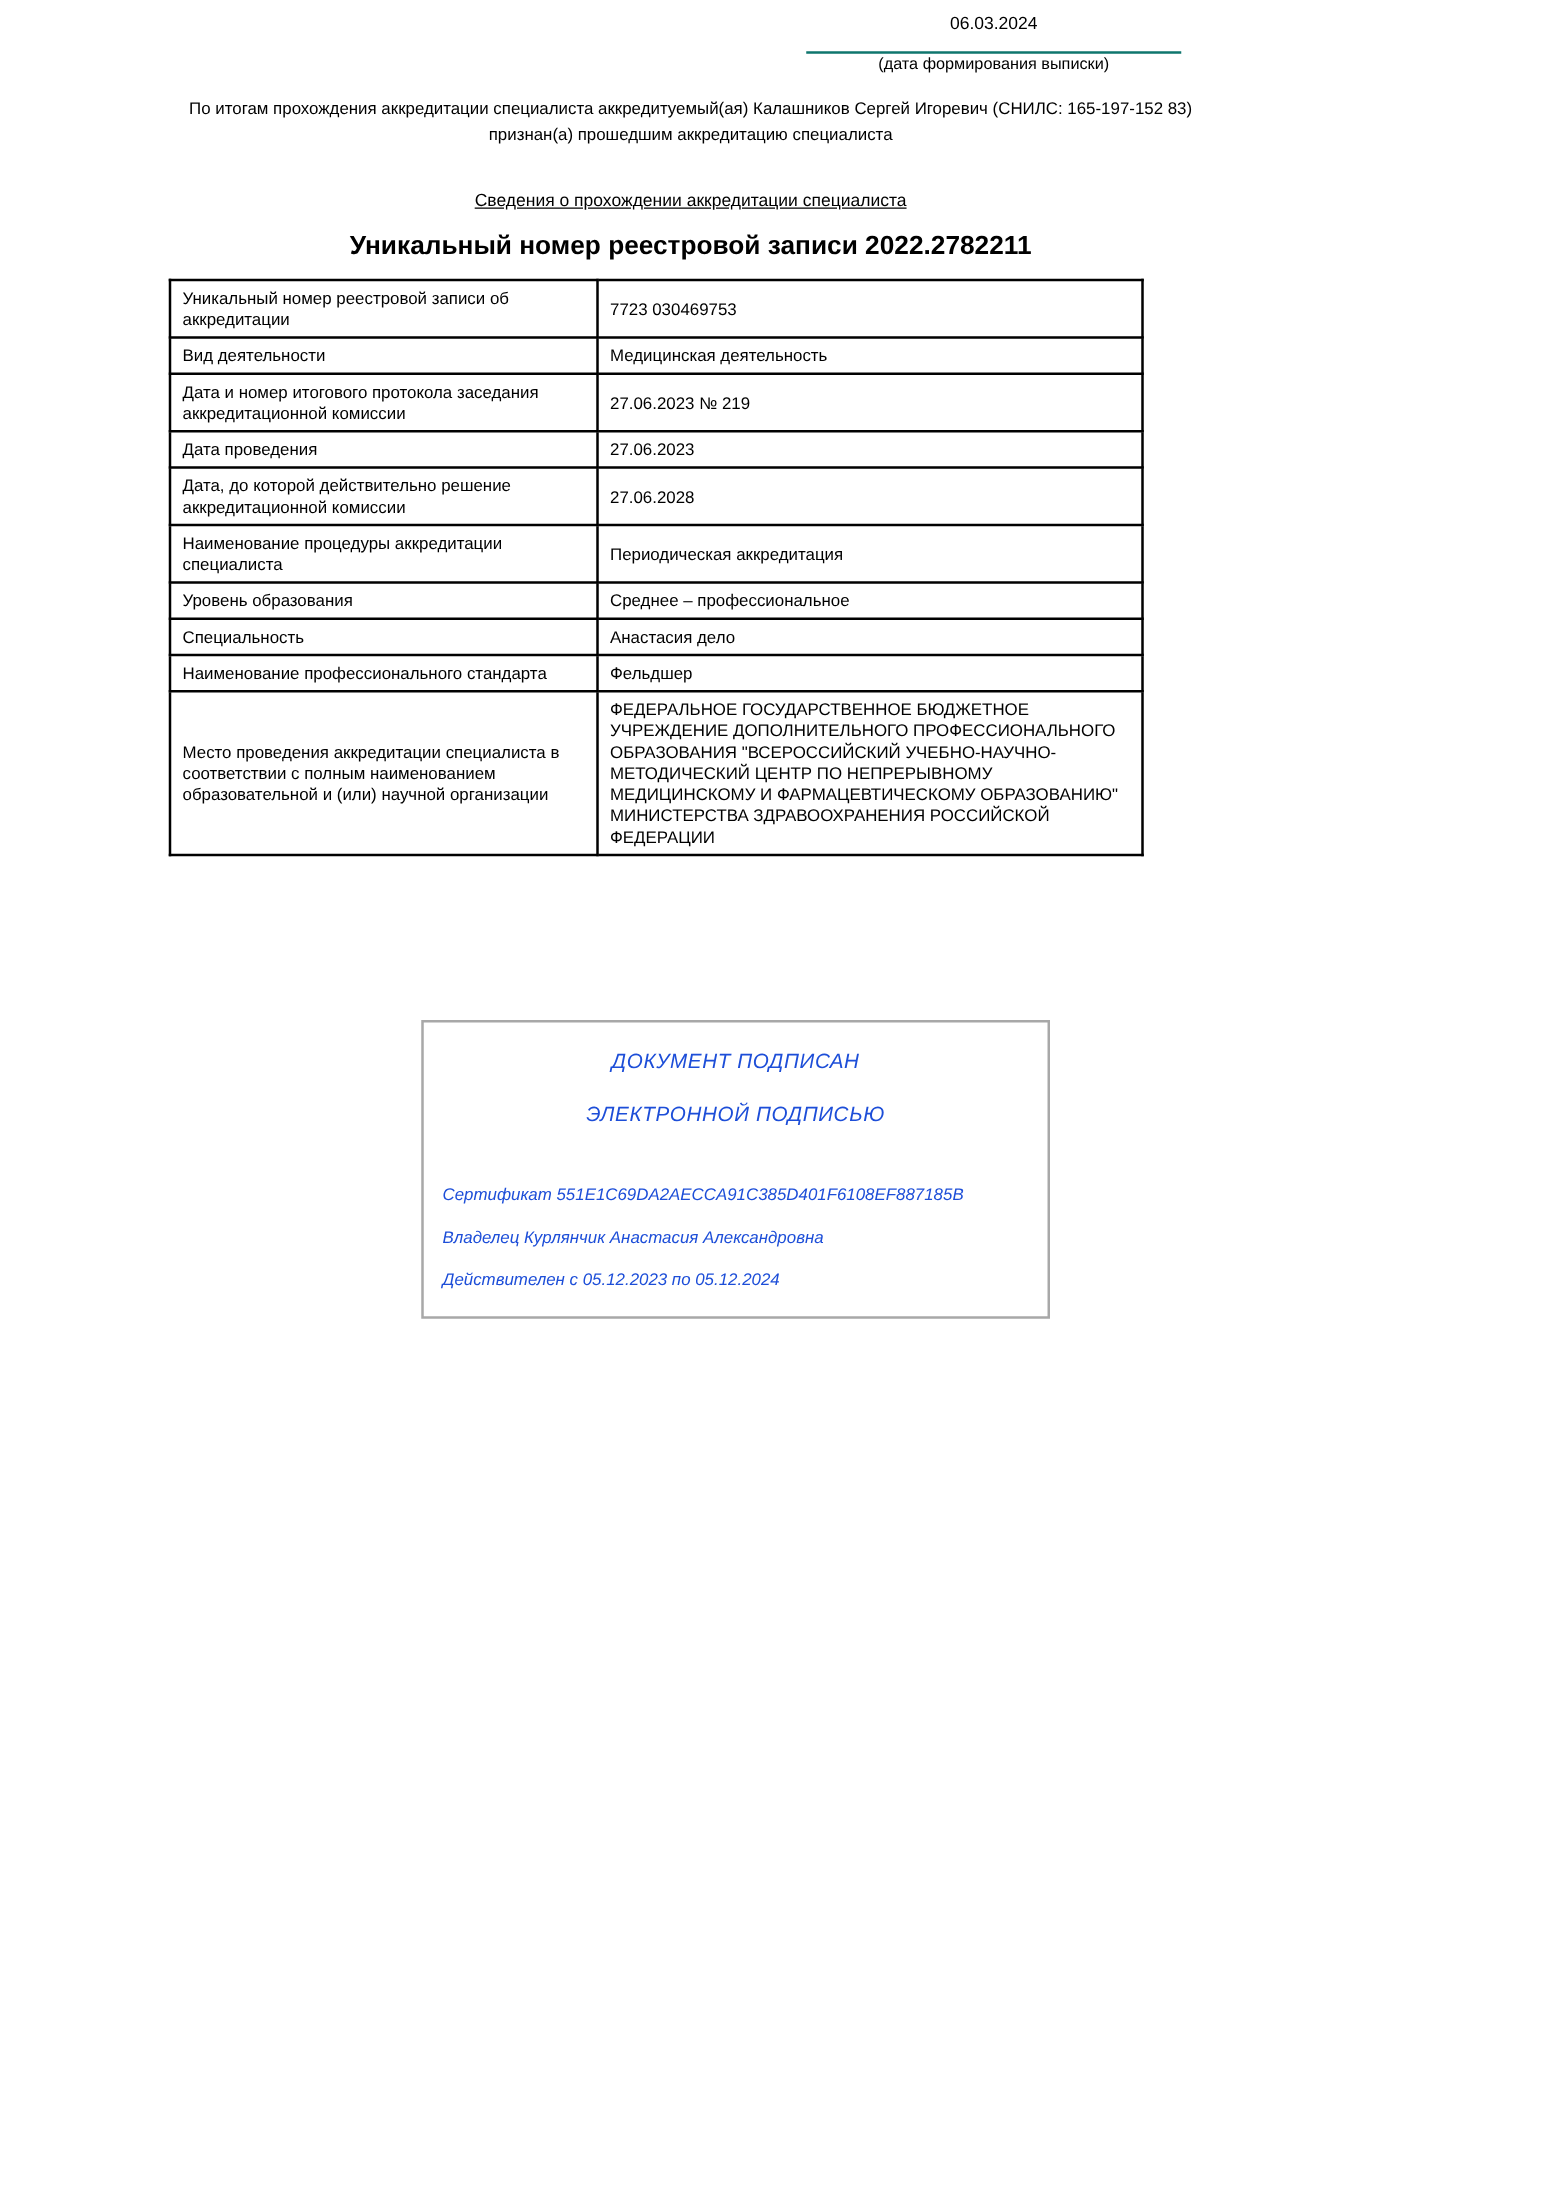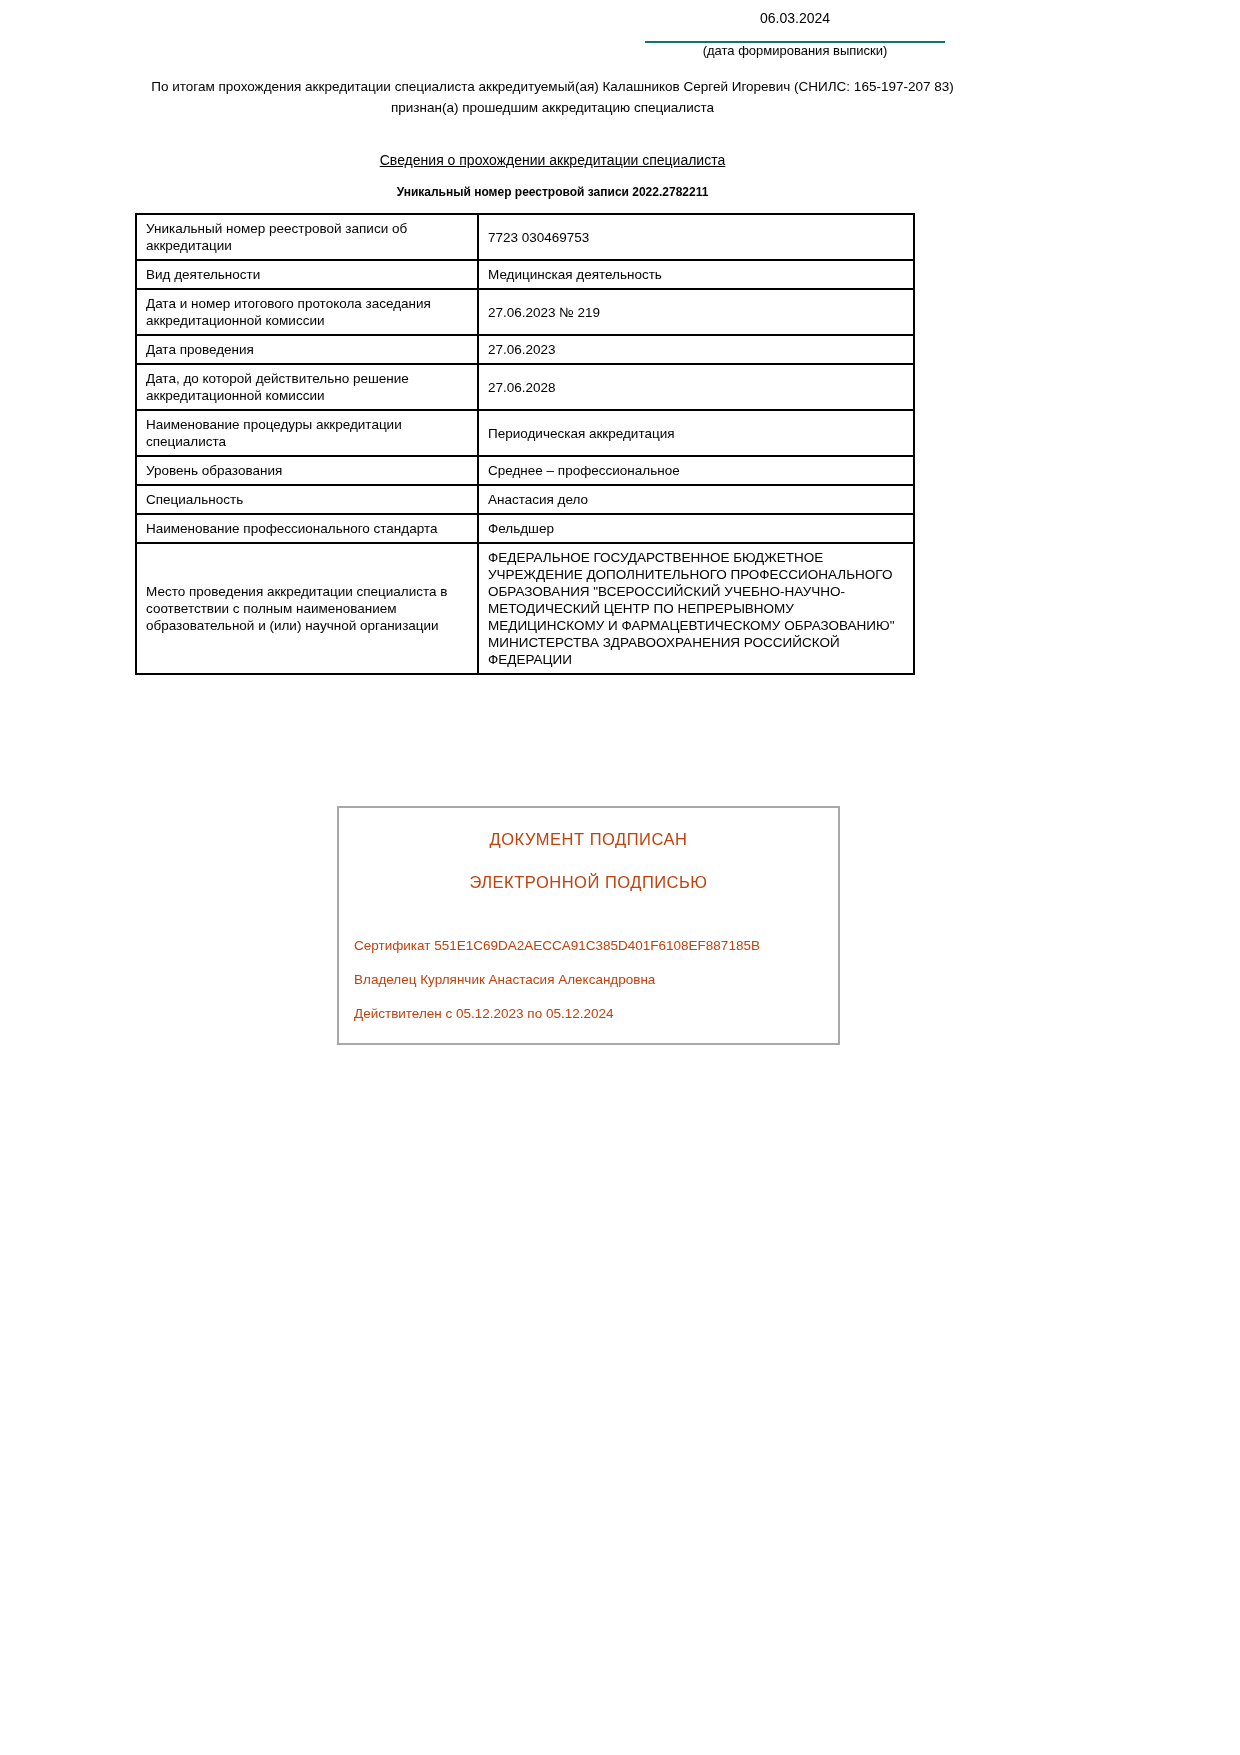--- a/index.html
+++ b/index.html
@@ -49,21 +49,21 @@
   }
   .section-heading {
     margin-top: 34px;
     text-align: center;
     font-size: 14px;
     text-decoration: underline;
   }
   .registry-heading {
     margin-top: 17px;
     text-align: center;
-    font-size: 12px;
+    font-size: 21px;
     font-weight: bold;
   }
   table.acc-table {
     margin-top: 14px;
     width: 780px;
     border-collapse: collapse;
     table-layout: fixed;
   }
   table.acc-table td {
     border: 2px solid #000;
@@ -99,21 +99,21 @@
 
 <div class="page">
   <div class="content">
 
 
     <div class="date-block">
       <div class="date-value">06.03.2024</div>
       <div class="date-caption">(дата формирования выписки)</div>
     </div>
 
-    <div class="intro">По итогам прохождения аккредитации специалиста аккредитуемый(ая) Калашников Сергей Игоревич (СНИЛС: 165-197-207 83) признан(а) прошедшим аккредитацию специалиста</div>
+    <div class="intro">По итогам прохождения аккредитации специалиста аккредитуемый(ая) Калашников Сергей Игоревич (СНИЛС: 165-197-152 83) признан(а) прошедшим аккредитацию специалиста</div>
 
     <div class="section-heading">Сведения о прохождении аккредитации специалиста</div>
 
     <div class="registry-heading">Уникальный номер реестровой записи 2022.2782211</div>
 
     <table class="acc-table">
       <tbody>
           <tr>
             <td class="label-cell">Уникальный номер реестровой записи об аккредитации</td>
             <td class="value-cell">7723 030469753</td>
@@ -150,21 +150,21 @@
             <td class="label-cell">Наименование профессионального стандарта</td>
             <td class="value-cell">Фельдшер</td>
           </tr>
           <tr>
             <td class="label-cell">Место проведения аккредитации специалиста в соответствии с полным наименованием образовательной и (или) научной организации</td>
             <td class="value-cell">ФЕДЕРАЛЬНОЕ ГОСУДАРСТВЕННОЕ БЮДЖЕТНОЕ УЧРЕЖДЕНИЕ ДОПОЛНИТЕЛЬНОГО ПРОФЕССИОНАЛЬНОГО ОБРАЗОВАНИЯ "ВСЕРОССИЙСКИЙ УЧЕБНО-НАУЧНО-МЕТОДИЧЕСКИЙ ЦЕНТР ПО НЕПРЕРЫВНОМУ МЕДИЦИНСКОМУ И ФАРМАЦЕВТИЧЕСКОМУ ОБРАЗОВАНИЮ" МИНИСТЕРСТВА ЗДРАВООХРАНЕНИЯ РОССИЙСКОЙ ФЕДЕРАЦИИ</td>
           </tr>
         </tbody>
     </table>
 
-    <div class="sig-box" style="border-color: rgb(168, 168, 168); color: #c2410c;">
+    <div class="sig-box" style="border-color: rgb(168, 168, 168); color: #1d4ed8; font-style: italic;">
       <div class="sig-head">ДОКУМЕНТ ПОДПИСАН</div>
       <div class="sig-head">ЭЛЕКТРОННОЙ ПОДПИСЬЮ</div>
       <div class="sig-line first">Сертификат 551E1C69DA2AECCA91C385D401F6108EF887185B</div>
       <div class="sig-line">Владелец Курлянчик Анастасия Александровна</div>
       <div class="sig-line">Действителен с 05.12.2023 по 05.12.2024</div>
     </div>
 
   </div>
 </div>
 

